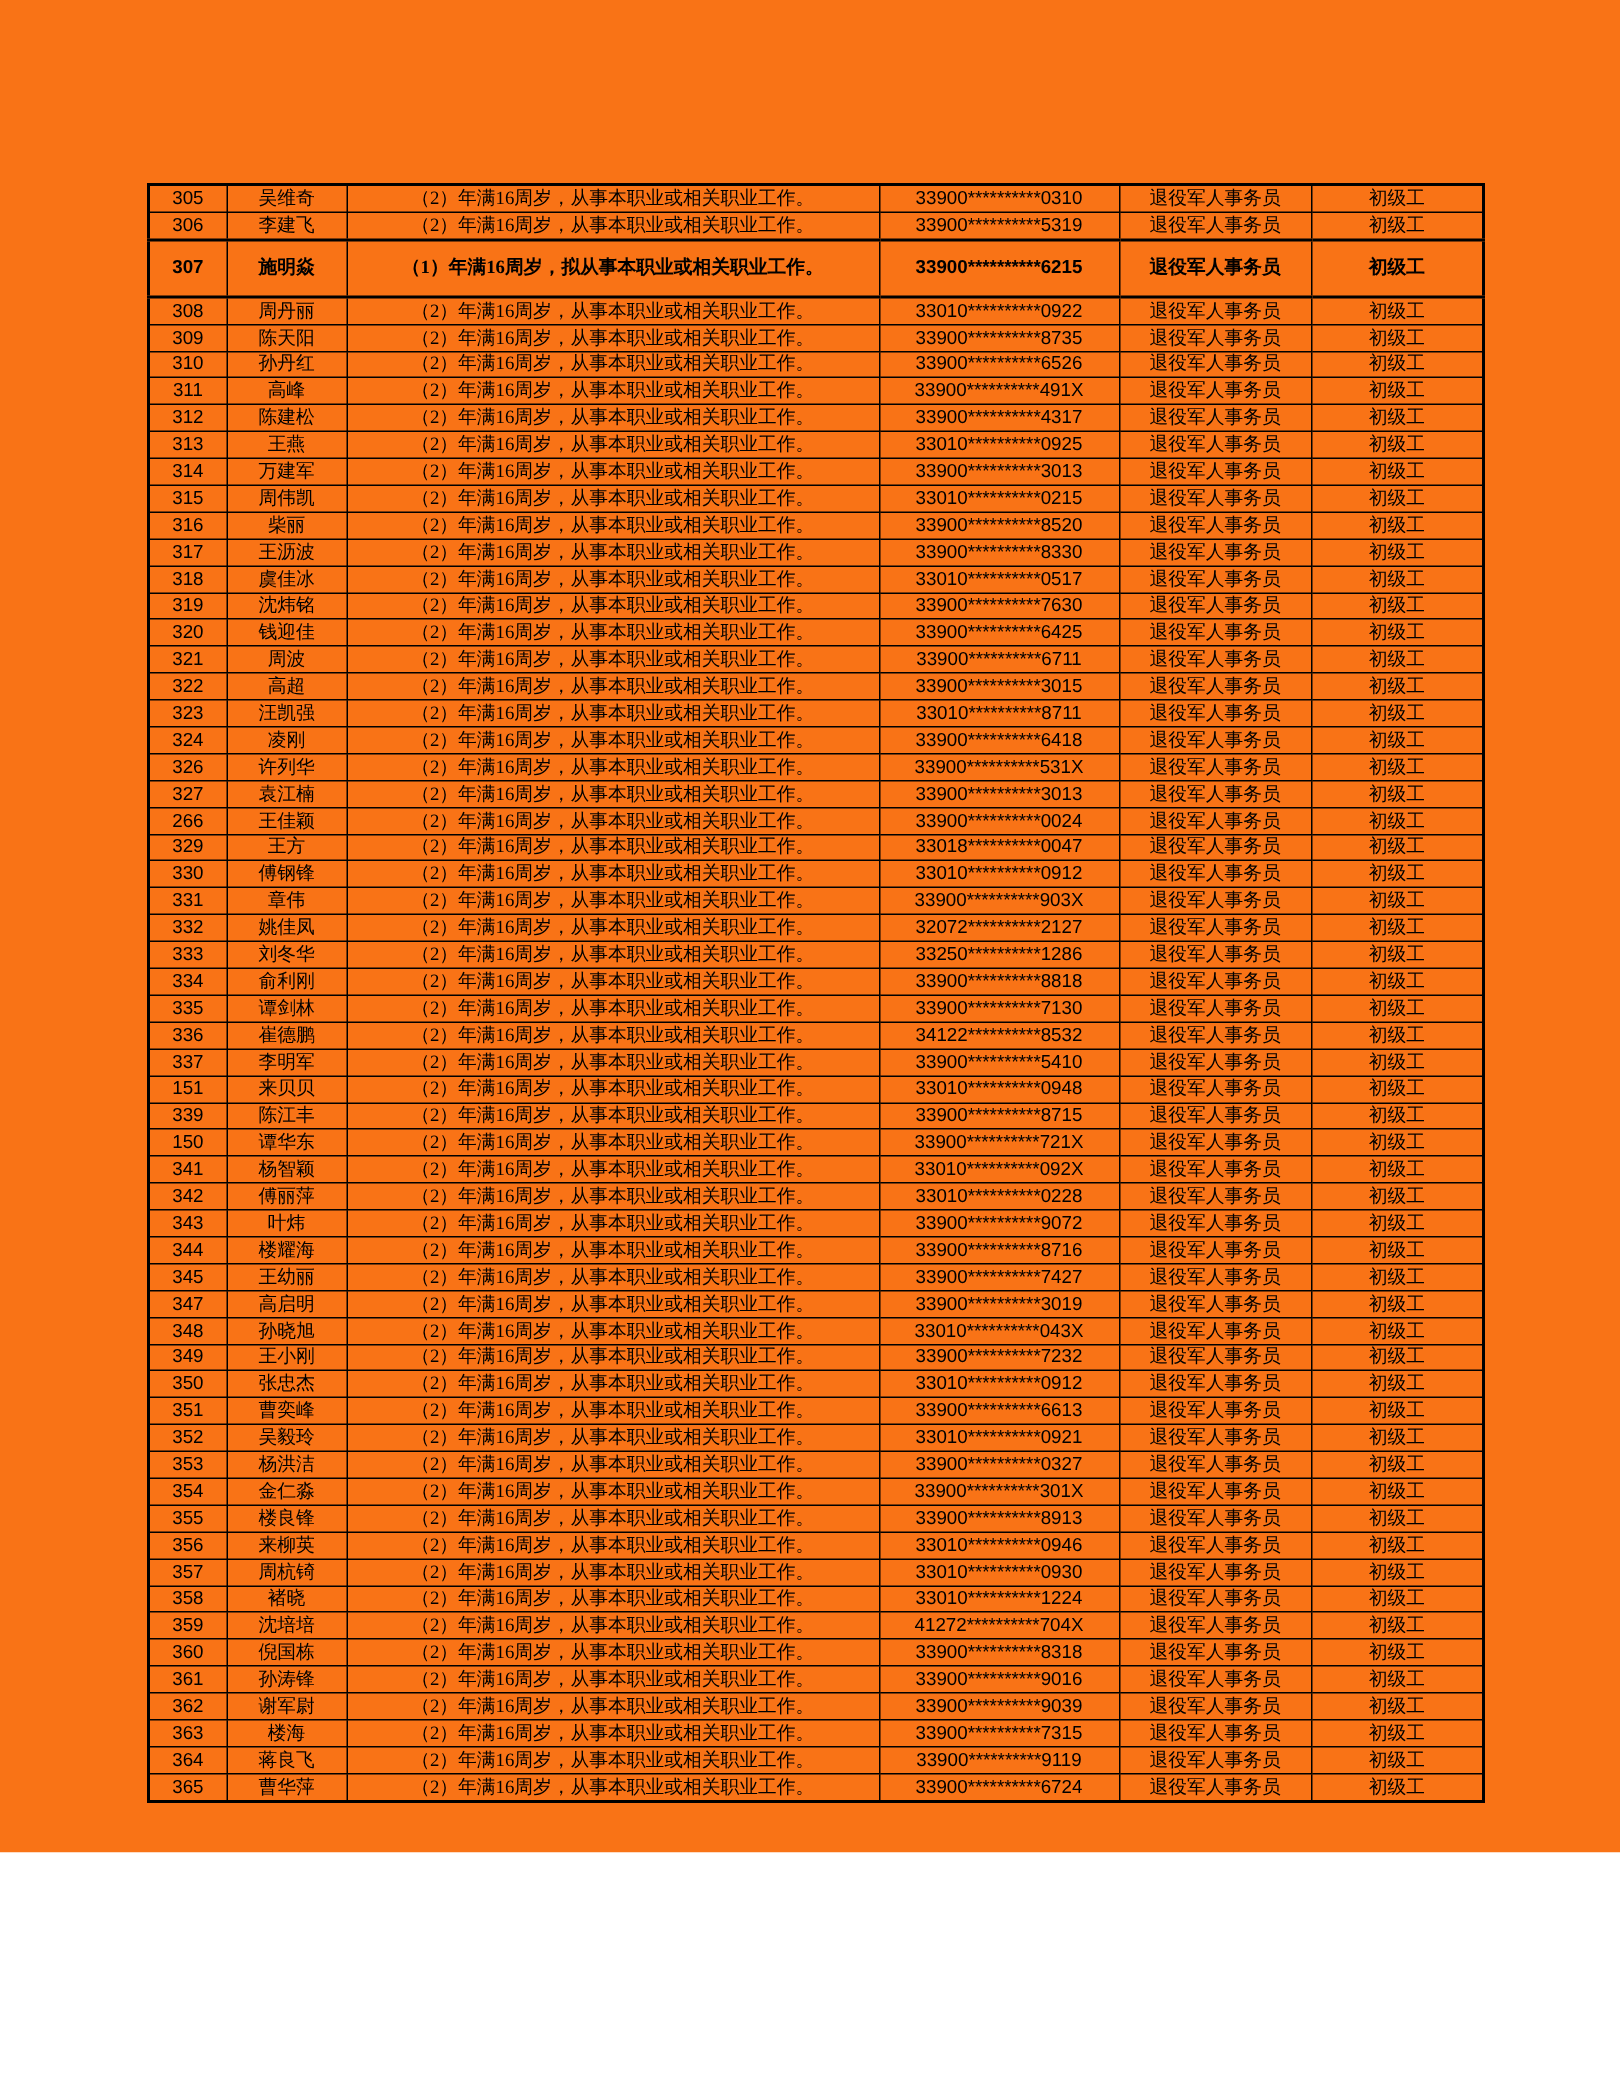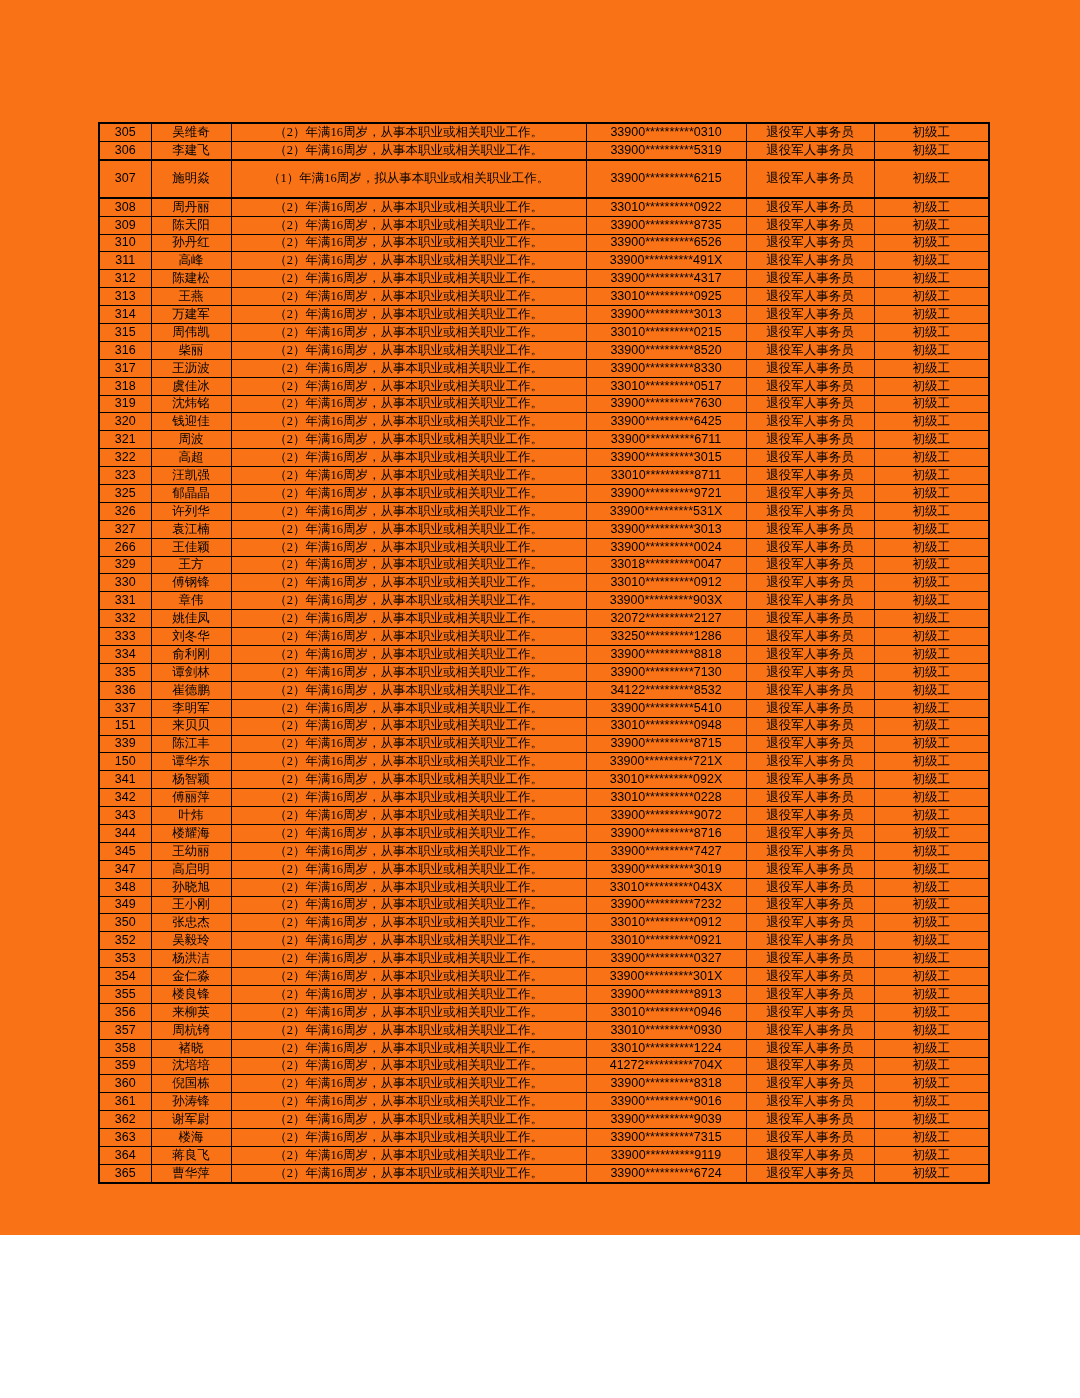--- a/index.html
+++ b/index.html
@@ -33,20 +33,21 @@
     vertical-align: middle;
     font-size: 12.5px;
     line-height: 1.05;
     white-space: nowrap;
     overflow: hidden;
   }
   tr.tall td {
     height: 36px;
     border-top-width: 2px;
     border-bottom-width: 2px;
+    font-weight: bold;
   }
   td.c-no, td.c-id {
     font-family: "Liberation Sans", "DejaVu Sans", sans-serif;
     font-size: 13px;
   }
   td.c-cond { letter-spacing: 0px; }
   col.col-no    { width: 52px; }
   col.col-name  { width: 80px; }
   col.col-cond  { width: 355px; }
   col.col-id    { width: 160px; }
@@ -232,29 +233,29 @@
 
         <tr>
           <td class="c-no">323</td>
           <td class="c-name">汪凯强</td>
           <td class="c-cond">（2）年满16周岁，从事本职业或相关职业工作。</td>
           <td class="c-id">33010**********8711</td>
           <td class="c-pos">退役军人事务员</td>
           <td class="c-level">初级工</td>
         </tr>
 
-
-        <tr>
-          <td class="c-no">325</td>
-          <td class="c-name">郁晶晶</td>
-          <td class="c-cond">（2）年满16周岁，从事本职业或相关职业工作。</td>
-          <td class="c-id">33900**********9721</td>
-          <td class="c-pos">退役军人事务员</td>
-          <td class="c-level">初级工</td>
-        </tr>
+        <tr>
+          <td class="c-no">324</td>
+          <td class="c-name">凌刚</td>
+          <td class="c-cond">（2）年满16周岁，从事本职业或相关职业工作。</td>
+          <td class="c-id">33900**********6418</td>
+          <td class="c-pos">退役军人事务员</td>
+          <td class="c-level">初级工</td>
+        </tr>
+
 
         <tr>
           <td class="c-no">326</td>
           <td class="c-name">许列华</td>
           <td class="c-cond">（2）年满16周岁，从事本职业或相关职业工作。</td>
           <td class="c-id">33900**********531X</td>
           <td class="c-pos">退役军人事务员</td>
           <td class="c-level">初级工</td>
         </tr>
 
@@ -459,20 +460,28 @@
 
         <tr>
           <td class="c-no">350</td>
           <td class="c-name">张忠杰</td>
           <td class="c-cond">（2）年满16周岁，从事本职业或相关职业工作。</td>
           <td class="c-id">33010**********0912</td>
           <td class="c-pos">退役军人事务员</td>
           <td class="c-level">初级工</td>
         </tr>
 
+        <tr>
+          <td class="c-no">351</td>
+          <td class="c-name">曹奕峰</td>
+          <td class="c-cond">（2）年满16周岁，从事本职业或相关职业工作。</td>
+          <td class="c-id">33900**********6613</td>
+          <td class="c-pos">退役军人事务员</td>
+          <td class="c-level">初级工</td>
+        </tr>
 
         <tr>
           <td class="c-no">352</td>
           <td class="c-name">吴毅玲</td>
           <td class="c-cond">（2）年满16周岁，从事本职业或相关职业工作。</td>
           <td class="c-id">33010**********0921</td>
           <td class="c-pos">退役军人事务员</td>
           <td class="c-level">初级工</td>
         </tr>
 

